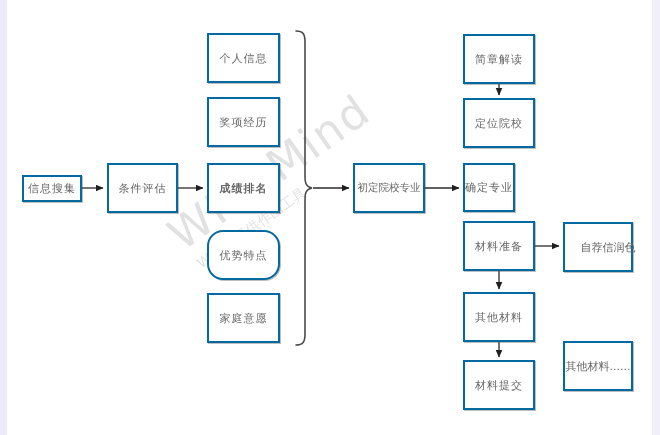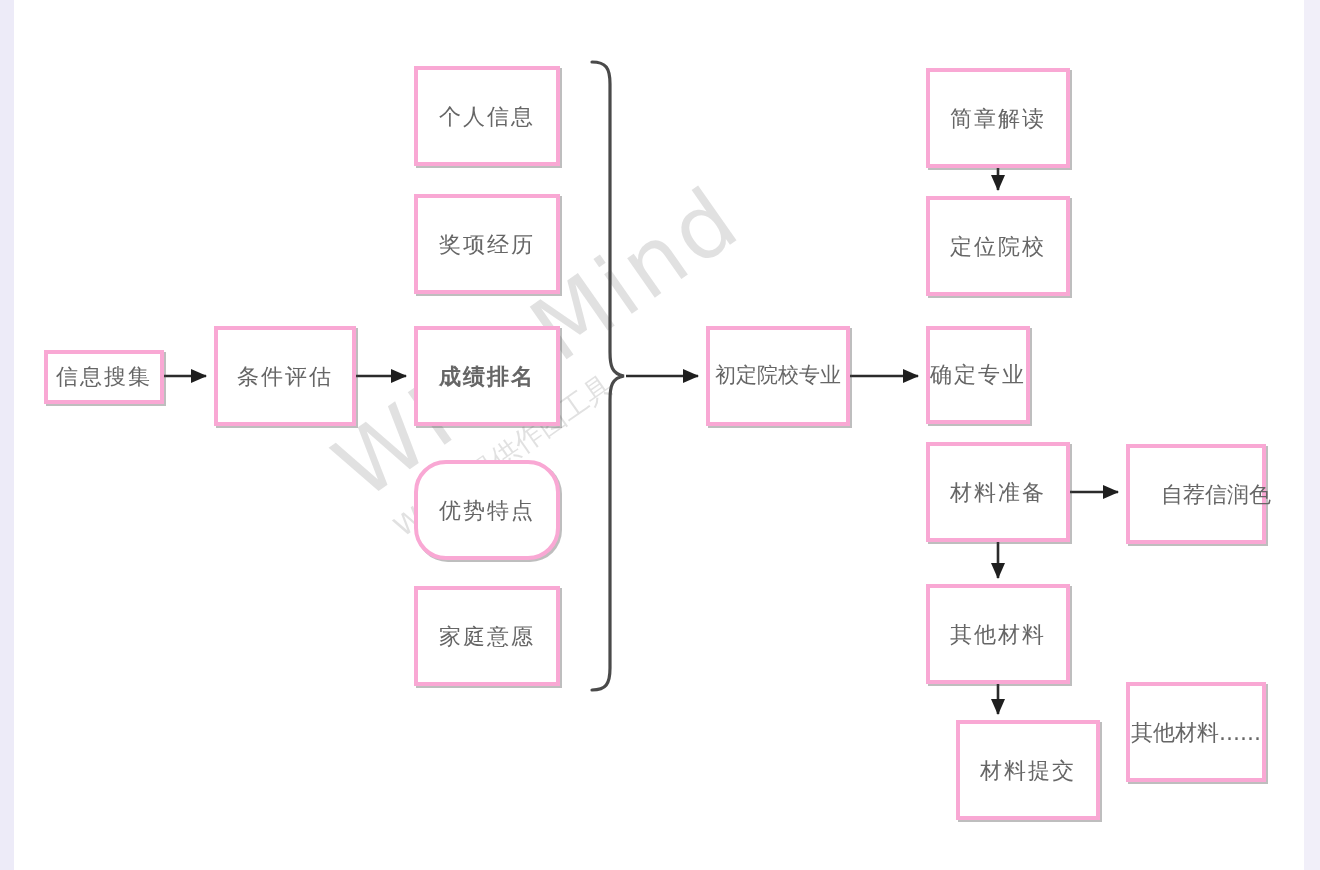--- a/index.html
+++ b/index.html
@@ -48,21 +48,21 @@
   svg.connectors {
     position: absolute; left: 0; top: 0;
     width: 660px; height: 435px;
     pointer-events: none;
   }
 
   .node {
     position: absolute;
     box-sizing: border-box;
     background: #ffffff;
-    border: 2px solid #f9a8d4;
+    border: 2px solid #0369a1;
     box-shadow: 1px 1px 0 rgba(70,70,70,0.35);
     display: flex;
     align-items: center;
     justify-content: center;
     font-size: 11px;
     color: #666666;
     letter-spacing: 1px;
     white-space: nowrap;
     cursor: default;
   }
@@ -73,21 +73,21 @@
   .n-award  { left: 207px; top: 97px;  width: 73px; height: 50px; }
   .n-grade  { left: 207px; top: 163px; width: 73px; height: 50px; font-weight: bold; }
   .n-streng { left: 207px; top: 230px; width: 73px; height: 50px; border-radius: 16px; }
   .n-family { left: 207px; top: 293px; width: 73px; height: 50px; }
   .n-init   { left: 353px; top: 163px; width: 72px; height: 50px; font-size: 10.5px; letter-spacing: 0; }
   .n-broch  { left: 463px; top: 34px;  width: 72px; height: 50px; }
   .n-target { left: 463px; top: 98px;  width: 72px; height: 50px; }
   .n-major  { left: 463px; top: 163px; width: 52px; height: 49px; }
   .n-matprep{ left: 463px; top: 221px; width: 72px; height: 50px; }
   .n-online { left: 463px; top: 292px; width: 72px; height: 50px; }
-  .n-submit { left: 478px; top: 360px; width: 72px; height: 50px; }
+  .n-submit { left: 463px; top: 360px; width: 72px; height: 50px; }
   .n-selflt { left: 563px; top: 222px; width: 70px; height: 50px; letter-spacing: 0; padding-left: 20px; }
   .n-reclt  { left: 563px; top: 282px; width: 70px; height: 50px; letter-spacing: 0; }
   .n-other  { left: 563px; top: 341px; width: 70px; height: 50px; letter-spacing: 0; }
 </style>
 </head>
 <body>
 
 <div class="canvas">
 
   <div class="strip strip-left"></div>

